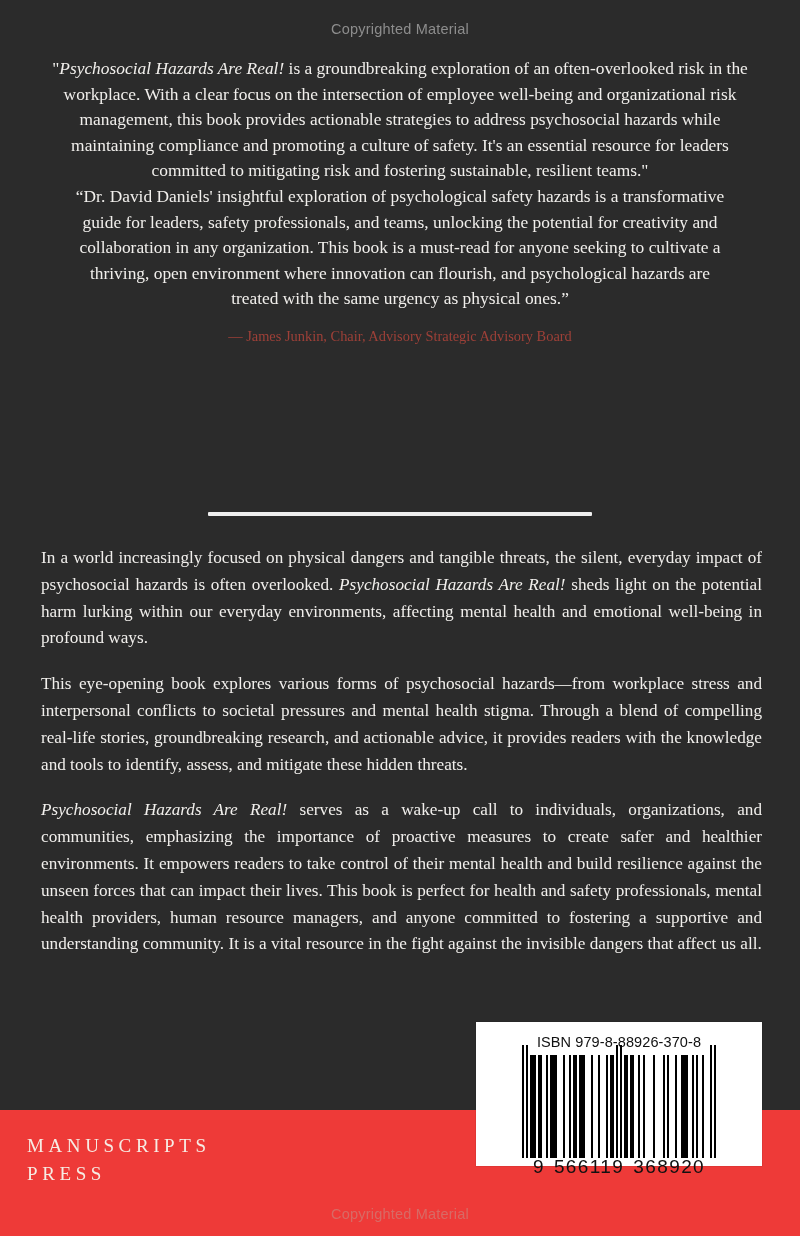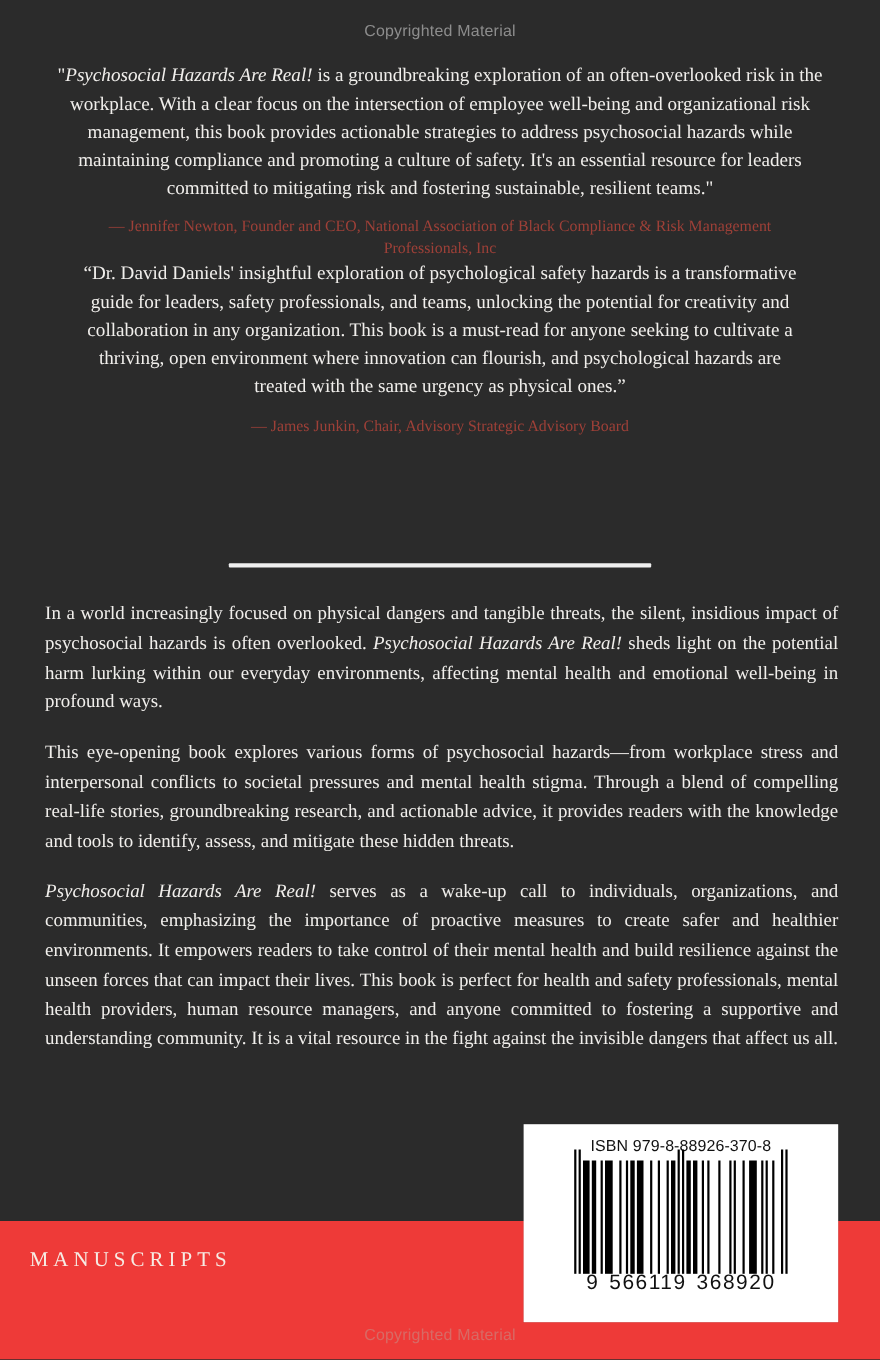--- a/index.html
+++ b/index.html
@@ -144,21 +144,21 @@
   .publisher span {
     display: block;
   }
 
   
   .barcode-box {
     position: absolute;
     left: 476px;
     top: 1022px;
     width: 286px;
-    height: 180px;
+    height: 144px;
     background: #ffffff;
     box-sizing: border-box;
     padding: 12px 0 0 0;
     text-align: center;
     box-shadow: 0 0 0 0.5px rgba(0,0,0,0.12);
   }
   .isbn-text {
     font-family: "Liberation Sans", "DejaVu Sans", sans-serif;
     font-size: 14.5px;
     color: #111;
@@ -198,43 +198,43 @@
 <body>
 
 <div class="cover">
 
   <div class="watermark watermark-top">Copyrighted Material</div>
 
   <div class="quotes-area">
 
     <div class="quote-block">
       <p class="quote-text"><span>"</span><em>Psychosocial Hazards Are Real!</em><span> is a groundbreaking exploration of an often-overlooked risk in the workplace. With a clear focus on the intersection of employee well-being and organizational risk management, this book provides actionable strategies to address psychosocial hazards while maintaining compliance and promoting a culture of safety. It's an essential resource for leaders committed to mitigating risk and fostering sustainable, resilient teams."</span></p>
-      <p class="quote-attr">— Jennifer Newton, Founder and CEO, National Association of Black Compliance &amp; Risk Management Professionals, Inc</p>
     </div>
 
     <div class="quote-block">
       <p class="quote-text quote-text-2">“Dr. David Daniels' insightful exploration of psychological safety hazards is a transformative guide for leaders, safety professionals, and teams, unlocking the potential for creativity and collaboration in any organization. This book is a must-read for anyone seeking to cultivate a thriving, open environment where innovation can flourish, and psychological hazards are treated with the same urgency as physical ones.”</p>
       <p class="quote-attr quote-attr-2">— James Junkin, Chair, Advisory Strategic Advisory Board</p>
     </div>
 
   </div>
 
   <div class="divider-wrap">
     <div class="divider"></div>
   </div>
 
   <div class="description">
-    <p><span>In a world increasingly focused on physical dangers and tangible threats, the silent, insidious impact of psychosocial hazards is often overlooked. </span><em>Psychosocial Hazards Are Real!</em><span> sheds light on the potential harm lurking within our everyday environments, affecting mental health and emotional well-being in profound ways.</span></p>
+    <p><span>In a world increasingly focused on physical dangers and tangible threats, the silent, everyday impact of psychosocial hazards is often overlooked. </span><em>Psychosocial Hazards Are Real!</em><span> sheds light on the potential harm lurking within our everyday environments, affecting mental health and emotional well-being in profound ways.</span></p>
     <p>This eye-opening book explores various forms of psychosocial hazards—from workplace stress and interpersonal conflicts to societal pressures and mental health stigma. Through a blend of compelling real-life stories, groundbreaking research, and actionable advice, it provides readers with the knowledge and tools to identify, assess, and mitigate these hidden threats.</p>
     <p><em>Psychosocial Hazards Are Real!</em><span> serves as a wake-up call to individuals, organizations, and communities, emphasizing the importance of proactive measures to create safer and healthier environments. It empowers readers to take control of their mental health and build resilience against the unseen forces that can impact their lives. This book is perfect for health and safety professionals, mental health providers, human resource managers, and anyone committed to fostering a supportive and understanding community. It is a vital resource in the fight against the invisible dangers that affect us all.</span></p>
   </div>
 
   <div class="red-band">
     <div class="publisher">
       <span>MANUSCRIPTS</span>
+      <span>PRESS</span>
     </div>
     <div class="watermark watermark-bottom">Copyrighted Material</div>
   </div>
 
   <div class="barcode-box">
     <div class="isbn-text">ISBN 979-8-88926-370-8</div>
     <div class="bars" id="bars">
         <i class="tall" style="width: 2.05px;"></i>
         <i class="g tall" style="width: 2.05px;"></i>
         <i class="tall" style="width: 2.05px;"></i>

